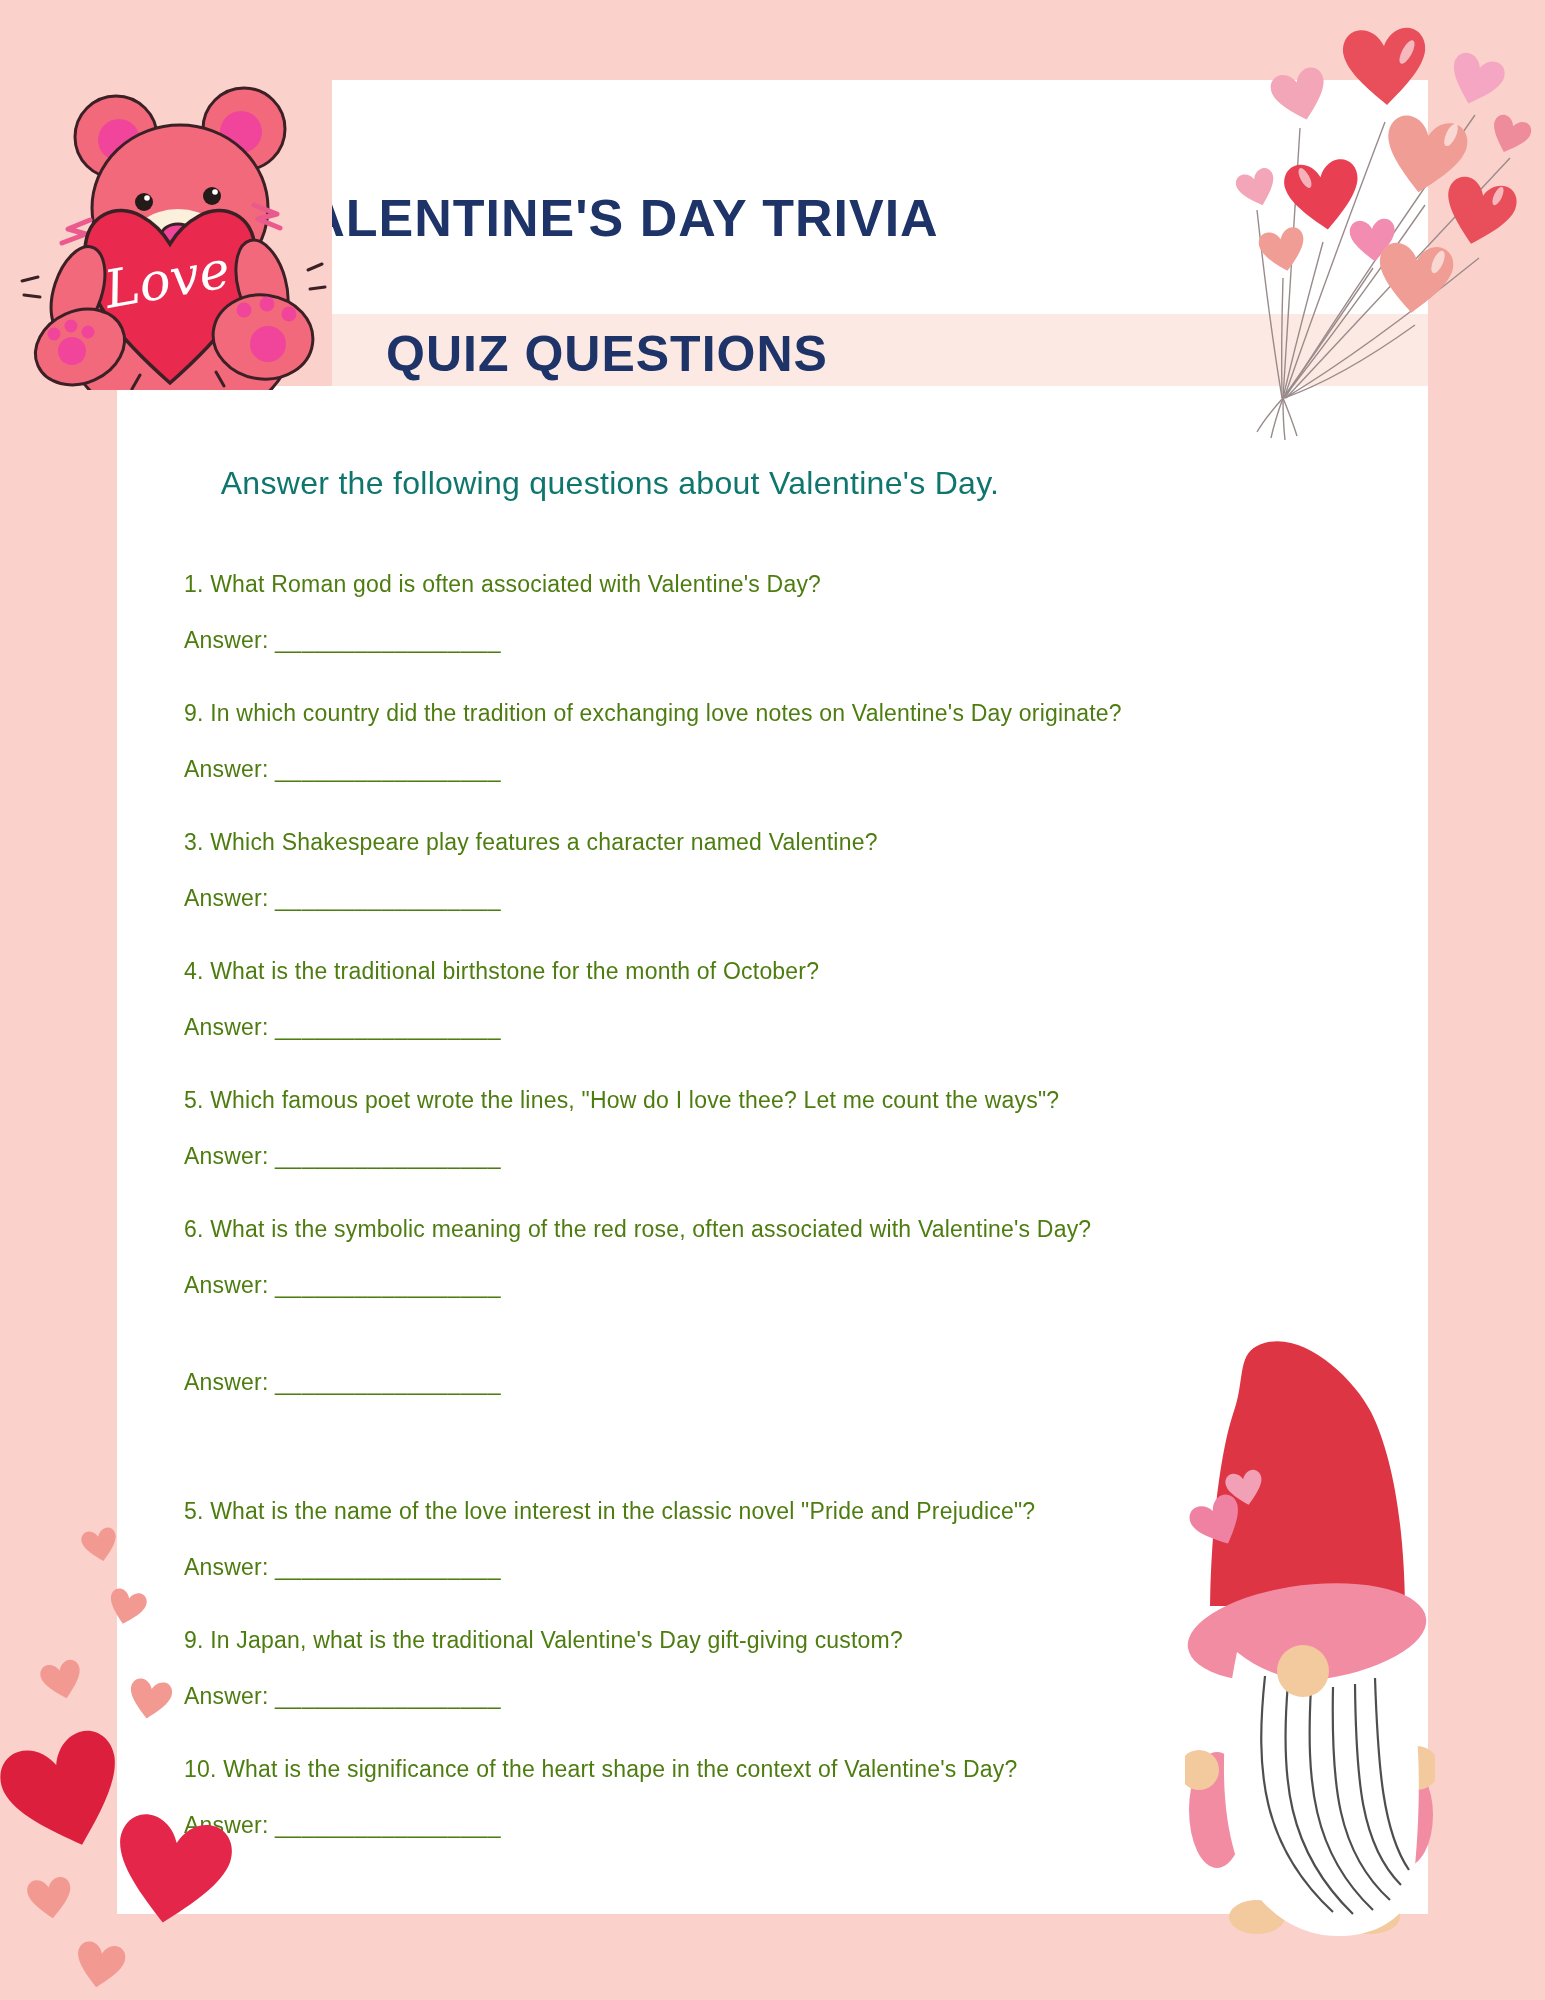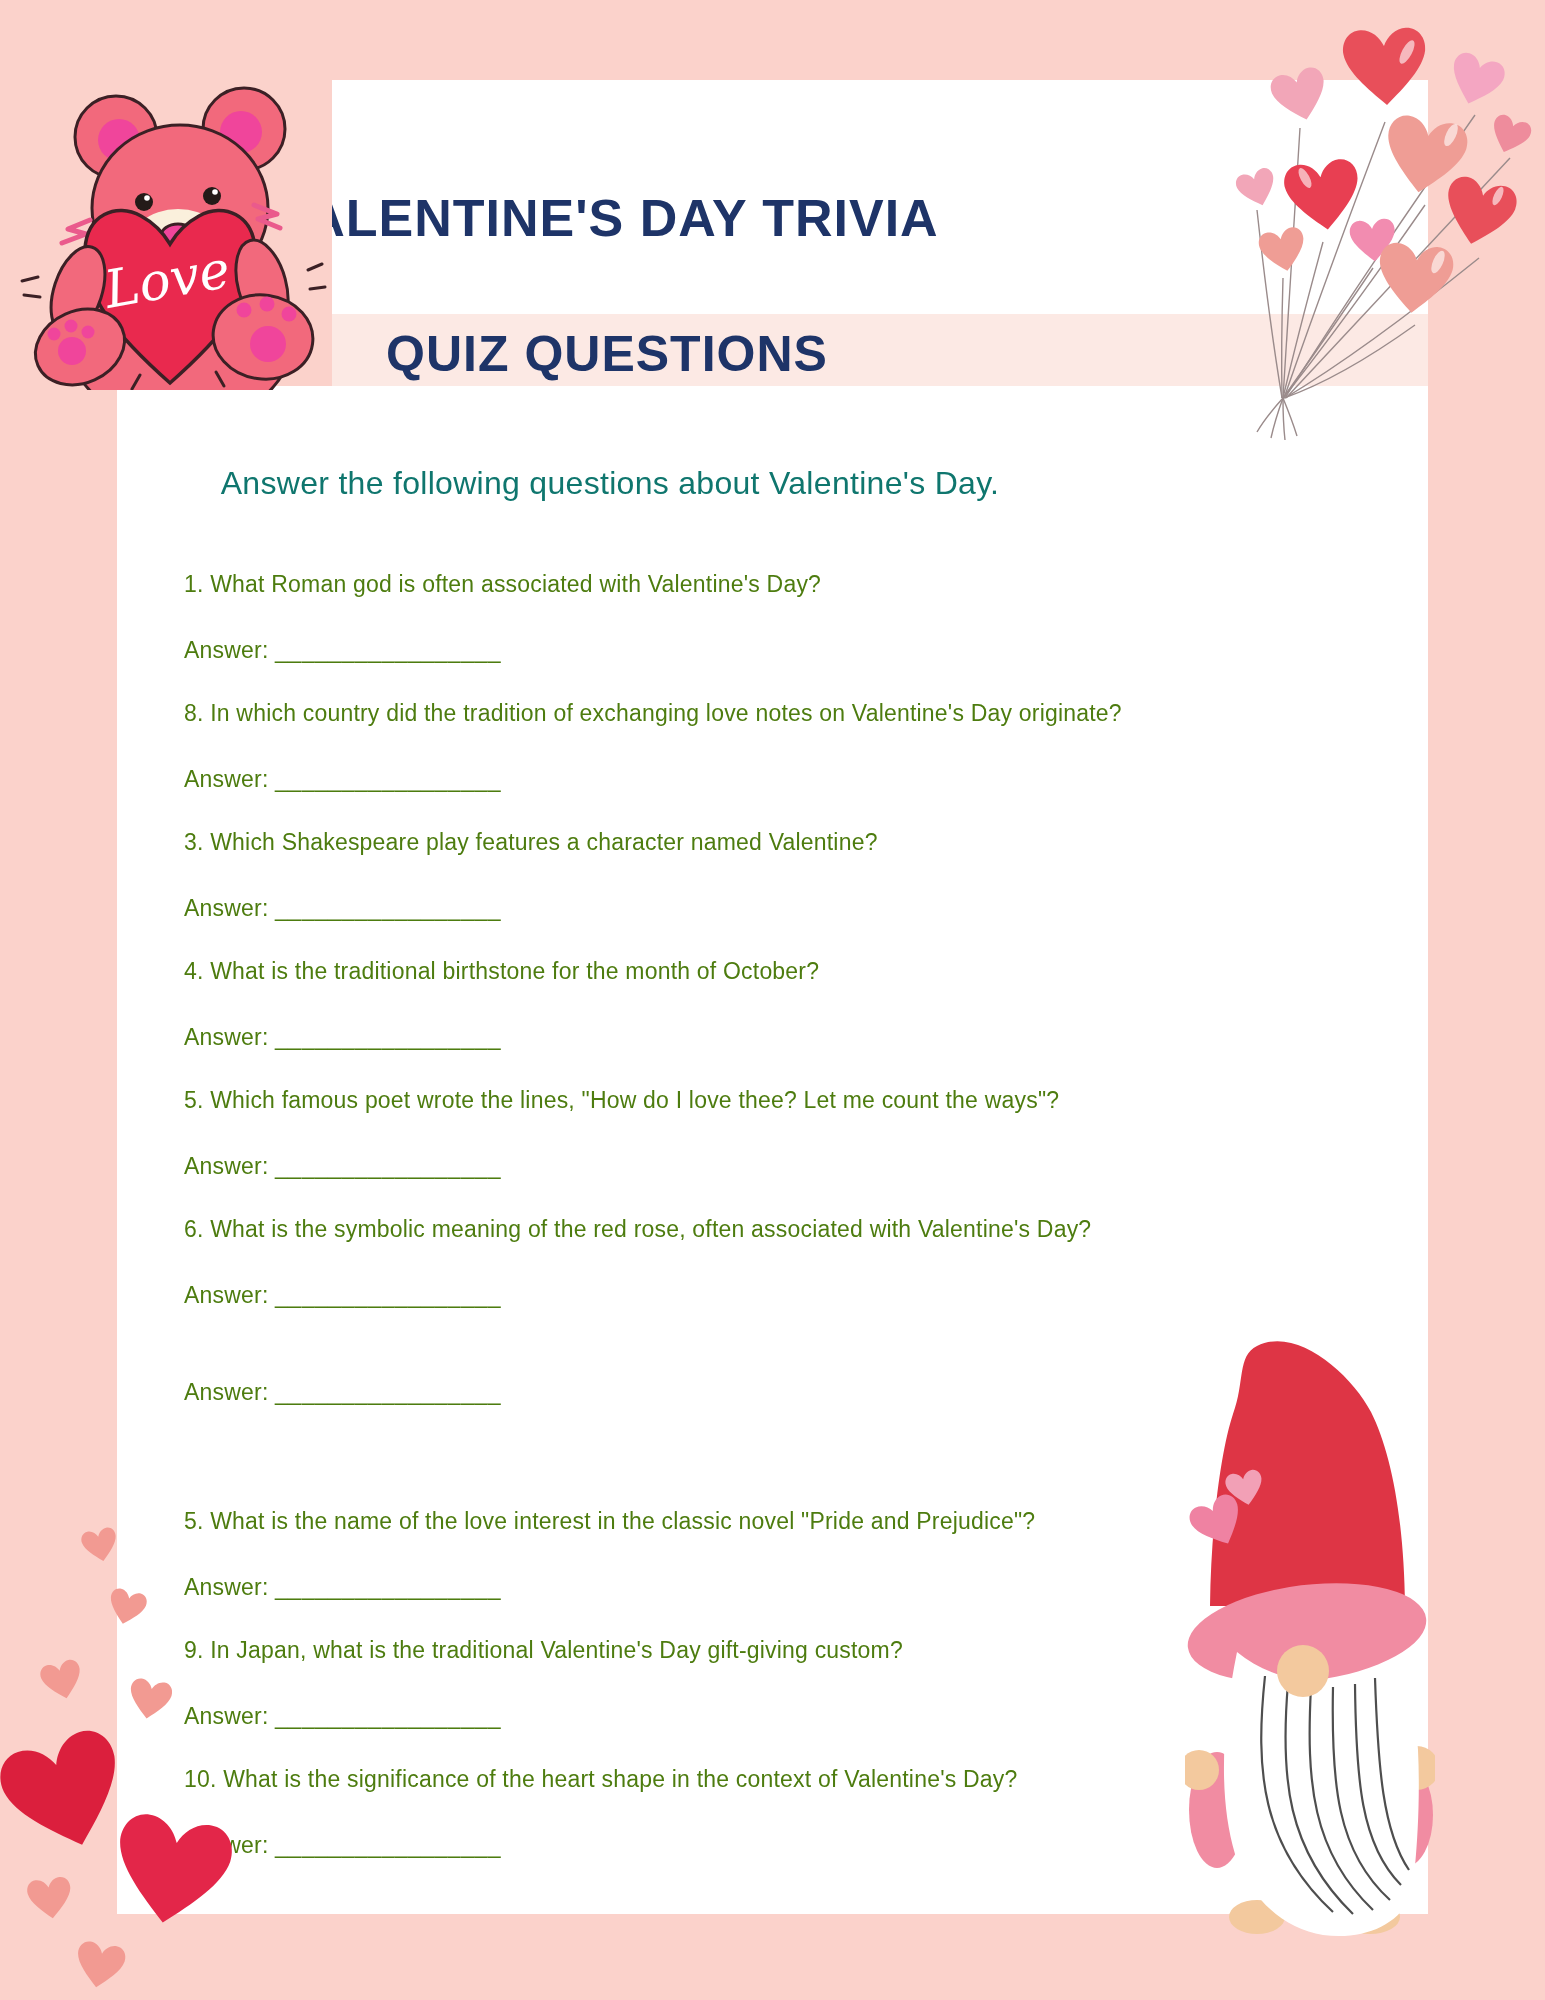--- a/index.html
+++ b/index.html
@@ -19,21 +19,21 @@
     position:absolute;left:117px;top:326px;width:980px;text-align:center;
     font-size:50px;font-weight:800;letter-spacing:1px;color:#1E3468;line-height:56px;
   }
   .instruction{
     position:absolute;left:160px;top:462px;width:900px;text-align:center;
     font-size:32px;font-weight:400;color:#0f766e;line-height:42px;letter-spacing:0.3px;
   }
   .questions{position:absolute;left:184px;top:568px;width:1100px;color:#4d7c0f;}
   .q-block{height:129px;}
   .q-text{font-size:23px;line-height:32px;letter-spacing:0.2px;}
-  .a-line{font-size:23px;line-height:32px;margin-top:34px;letter-spacing:0.2px;}
+  .a-line{font-size:23px;line-height:32px;margin-top:24px;letter-spacing:0.2px;}
   .a-blank{letter-spacing:0.5px;}
   .deco{position:absolute;}
   .bear-mask{position:absolute;left:22px;top:46px;width:310px;height:340px;background:#FBD2CB;}
 </style>
 </head>
 <body>
 
 <div class="page">
 
   <div class="title-band"></div>
@@ -44,21 +44,21 @@
   <div class="sub-title">QUIZ QUESTIONS</div>
   <div class="instruction">Answer the following questions about Valentine's Day.</div>
 
   <div class="questions" id="questions-list">
     <div class="q-block">
       <div class="q-text">1. What Roman god is often associated with Valentine's Day?</div>
       <div class="a-line"><span>Answer:</span> <span class="a-blank">_________________</span></div>
     </div>
 
     <div class="q-block">
-      <div class="q-text">8. In which country did the tradition of exchanging love notes on Valentine's Day originate?</div>
+      <div class="q-text">9. In which country did the tradition of exchanging love notes on Valentine's Day originate?</div>
       <div class="a-line"><span>Answer:</span> <span class="a-blank">_________________</span></div>
     </div>
 
     <div class="q-block">
       <div class="q-text">3. Which Shakespeare play features a character named Valentine?</div>
       <div class="a-line"><span>Answer:</span> <span class="a-blank">_________________</span></div>
     </div>
 
     <div class="q-block">
       <div class="q-text">4. What is the traditional birthstone for the month of October?</div>

